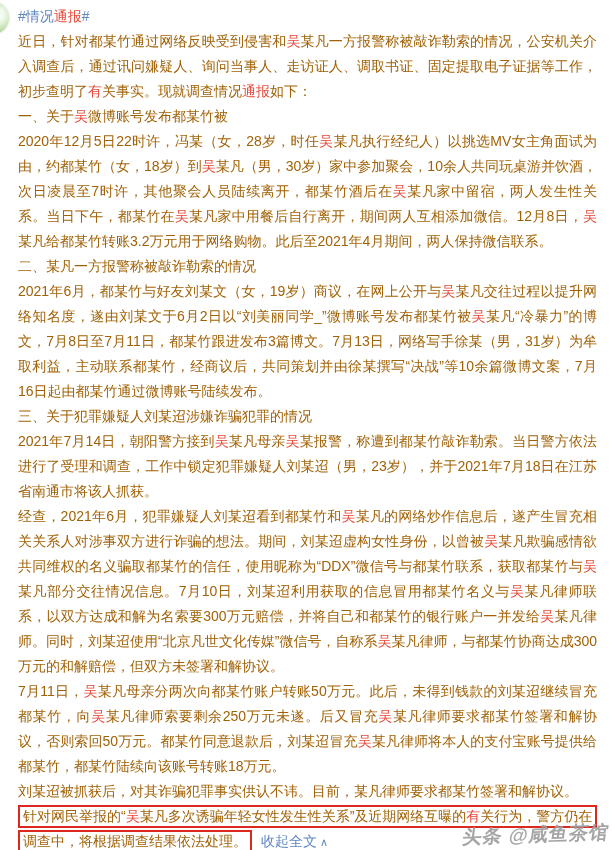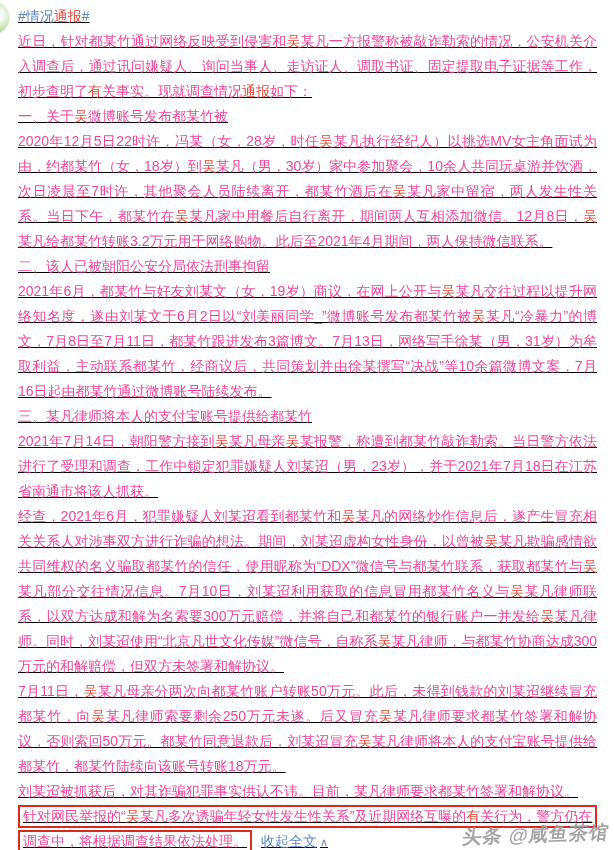--- a/index.html
+++ b/index.html
@@ -2,40 +2,39 @@
 <html><head>
 <meta charset="utf-8">
 <style>
   html,body{margin:0;padding:0;background:#ffffff;}
   .page{
     position:relative;
     width:614px;height:850px;
     overflow:hidden;
     background:#ffffff;
     font-family:"Liberation Sans", sans-serif;
-    text-decoration:underline;
   }
   .avatar{
     position:absolute;
     left:-23px;top:2px;
     width:32px;height:32px;
     border-radius:50%;
     background:radial-gradient(circle at 65% 40%, #f3faef 20%, #cfe7c0 45%, #9cc77f 75%, #7fb465 100%);
     box-shadow:0 0 0 1px #e8eee4;
   }
   .content{
     position:relative;
     padding:4px 17px 0 18px;
     font-size:14px;
     line-height:25px;
     color:#3d3d3d;
     text-align:justify;
   }
   p.para{margin:0;padding:0;}
-  .seg-text{color:#ec4899;}
+  .seg-text{color:#a16207;}
   .seg-hl{color:#e64a3b;}
   .seg-link{color:#5f87c2;cursor:pointer;}
   .seg-caret{color:#5f87c2;font-size:11px;cursor:pointer;}
   .red-box{
     border:2px solid #dc281e;
     padding:1px 3px 2px 3px;
     -webkit-box-decoration-break:clone;
     box-decoration-break:clone;
   }
   [data-name="collapse-link"]{margin-left:9px;}
@@ -56,23 +55,23 @@
 </head>
 <body>
 
 <div class="page" data-name="post-page">
   <div class="avatar" data-name="avatar"></div>
   <div class="content" data-name="article-body">
       <p class="para" data-name="topic-hashtag"><span class="seg-link" data-name="hashtag-link">#情况</span><span class="seg-hl" data-name="hashtag-link-highlight">通报</span><span class="seg-link" data-name="hashtag-link">#</span></p>
       <p class="para" data-name="intro-paragraph"><span class="seg-text" data-name="text-run">近日，针对都某竹通过网络反映受到侵害和</span><span class="seg-hl" data-name="highlighted-keyword">吴</span><span class="seg-text" data-name="text-run">某凡一方报警称被敲诈勒索的情况，公安机关介入调查后，通过讯问嫌疑人、询问当事人、走访证人、调取书证、固定提取电子证据等工作，初步查明了</span><span class="seg-hl" data-name="highlighted-keyword">有</span><span class="seg-text" data-name="text-run">关事实。现就调查情况</span><span class="seg-hl" data-name="highlighted-keyword">通报</span><span class="seg-text" data-name="text-run">如下：</span></p>
       <p class="para" data-name="section-1-heading"><span class="seg-text" data-name="text-run">一、关于</span><span class="seg-hl" data-name="highlighted-keyword">吴</span><span class="seg-text" data-name="text-run">微博账号发布都某竹被</span></p>
       <p class="para" data-name="section-1-body"><span class="seg-text" data-name="text-run">2020年12月5日22时许，冯某（女，28岁，时任</span><span class="seg-hl" data-name="highlighted-keyword">吴</span><span class="seg-text" data-name="text-run">某凡执行经纪人）以挑选MV女主角面试为由，约都某竹（女，18岁）到</span><span class="seg-hl" data-name="highlighted-keyword">吴</span><span class="seg-text" data-name="text-run">某凡（男，30岁）家中参加聚会，10余人共同玩桌游并饮酒，次日凌晨至7时许，其他聚会人员陆续离开，都某竹酒后在</span><span class="seg-hl" data-name="highlighted-keyword">吴</span><span class="seg-text" data-name="text-run">某凡家中留宿，两人发生性关系。当日下午，都某竹在</span><span class="seg-hl" data-name="highlighted-keyword">吴</span><span class="seg-text" data-name="text-run">某凡家中用餐后自行离开，期间两人互相添加微信。12月8日，</span><span class="seg-hl" data-name="highlighted-keyword">吴</span><span class="seg-text" data-name="text-run">某凡给都某竹转账3.2万元用于网络购物。此后至2021年4月期间，两人保持微信联系。</span></p>
-      <p class="para" data-name="section-2-heading"><span class="seg-text" data-name="text-run">二、该人已被朝阳公安分局依法刑事拘留</span></p>
+      <p class="para" data-name="section-2-heading"><span class="seg-text" data-name="text-run">二、某凡一方报警称被敲诈勒索的情况</span></p>
       <p class="para" data-name="section-2-body"><span class="seg-text" data-name="text-run">2021年6月，都某竹与好友刘某文（女，19岁）商议，在网上公开与</span><span class="seg-hl" data-name="highlighted-keyword">吴</span><span class="seg-text" data-name="text-run">某凡交往过程以提升网络知名度，遂由刘某文于6月2日以“刘美丽同学_”微博账号发布都某竹被</span><span class="seg-hl" data-name="highlighted-keyword">吴</span><span class="seg-text" data-name="text-run">某凡“冷暴力”的博文，7月8日至7月11日，都某竹跟进发布3篇博文。7月13日，网络写手徐某（男，31岁）为牟取利益，主动联系都某竹，经商议后，共同策划并由徐某撰写“决战”等10余篇微博文案，7月16日起由都某竹通过微博账号陆续发布。</span></p>
-      <p class="para" data-name="section-3-heading"><span class="seg-text" data-name="text-run">三、某凡律师将本人的支付宝账号提供给都某竹</span></p>
+      <p class="para" data-name="section-3-heading"><span class="seg-text" data-name="text-run">三、关于犯罪嫌疑人刘某迢涉嫌诈骗犯罪的情况</span></p>
       <p class="para" data-name="section-3-body-1"><span class="seg-text" data-name="text-run">2021年7月14日，朝阳警方接到</span><span class="seg-hl" data-name="highlighted-keyword">吴</span><span class="seg-text" data-name="text-run">某凡母亲</span><span class="seg-hl" data-name="highlighted-keyword">吴</span><span class="seg-text" data-name="text-run">某报警，称遭到都某竹敲诈勒索。当日警方依法进行了受理和调查，工作中锁定犯罪嫌疑人刘某迢（男，23岁），并于2021年7月18日在江苏省南通市将该人抓获。</span></p>
       <p class="para" data-name="section-3-body-2"><span class="seg-text" data-name="text-run">经查，2021年6月，犯罪嫌疑人刘某迢看到都某竹和</span><span class="seg-hl" data-name="highlighted-keyword">吴</span><span class="seg-text" data-name="text-run">某凡的网络炒作信息后，遂产生冒充相关关系人对涉事双方进行诈骗的想法。期间，刘某迢虚构女性身份，以曾被</span><span class="seg-hl" data-name="highlighted-keyword">吴</span><span class="seg-text" data-name="text-run">某凡欺骗感情欲共同维权的名义骗取都某竹的信任，使用昵称为“DDX”微信号与都某竹联系，获取都某竹与</span><span class="seg-hl" data-name="highlighted-keyword">吴</span><span class="seg-text" data-name="text-run">某凡部分交往情况信息。7月10日，刘某迢利用获取的信息冒用都某竹名义与</span><span class="seg-hl" data-name="highlighted-keyword">吴</span><span class="seg-text" data-name="text-run">某凡律师联系，以双方达成和解为名索要300万元赔偿，并将自己和都某竹的银行账户一并发给</span><span class="seg-hl" data-name="highlighted-keyword">吴</span><span class="seg-text" data-name="text-run">某凡律师。同时，刘某迢使用“北京凡世文化传媒”微信号，自称系</span><span class="seg-hl" data-name="highlighted-keyword">吴</span><span class="seg-text" data-name="text-run">某凡律师，与都某竹协商达成300万元的和解赔偿，但双方未签署和解协议。</span></p>
       <p class="para" data-name="section-3-body-3"><span class="seg-text" data-name="text-run">7月11日，</span><span class="seg-hl" data-name="highlighted-keyword">吴</span><span class="seg-text" data-name="text-run">某凡母亲分两次向都某竹账户转账50万元。此后，未得到钱款的刘某迢继续冒充都某竹，向</span><span class="seg-hl" data-name="highlighted-keyword">吴</span><span class="seg-text" data-name="text-run">某凡律师索要剩余250万元未遂。后又冒充</span><span class="seg-hl" data-name="highlighted-keyword">吴</span><span class="seg-text" data-name="text-run">某凡律师要求都某竹签署和解协议，否则索回50万元。都某竹同意退款后，刘某迢冒充</span><span class="seg-hl" data-name="highlighted-keyword">吴</span><span class="seg-text" data-name="text-run">某凡律师将本人的支付宝账号提供给都某竹，都某竹陆续向该账号转账18万元。</span></p>
       <p class="para" data-name="section-3-body-4"><span class="seg-text" data-name="text-run">刘某迢被抓获后，对其诈骗犯罪事实供认不讳。目前，某凡律师要求都某竹签署和解协议。</span></p>
       <p class="para" data-name="conclusion-paragraph"><span class="red-box" data-name="annotation-red-box"><span class="seg-text" data-name="text-run">针对网民举报的“</span><span class="seg-hl" data-name="highlighted-keyword">吴</span><span class="seg-text" data-name="text-run">某凡多次诱骗年轻女性发生性关系”及近期网络互曝的</span><span class="seg-hl" data-name="highlighted-keyword">有</span><span class="seg-text" data-name="text-run">关行为，警方仍在调查中，将根据调查结果依法处理。</span></span><span class="seg-link" data-name="collapse-link">收起全文</span><span class="seg-caret" data-name="chevron-up-icon">∧</span></p>
     </div>
   <div class="watermark" data-name="watermark">头条 @咸鱼茶馆</div>
 </div>
 
 </body></html>

